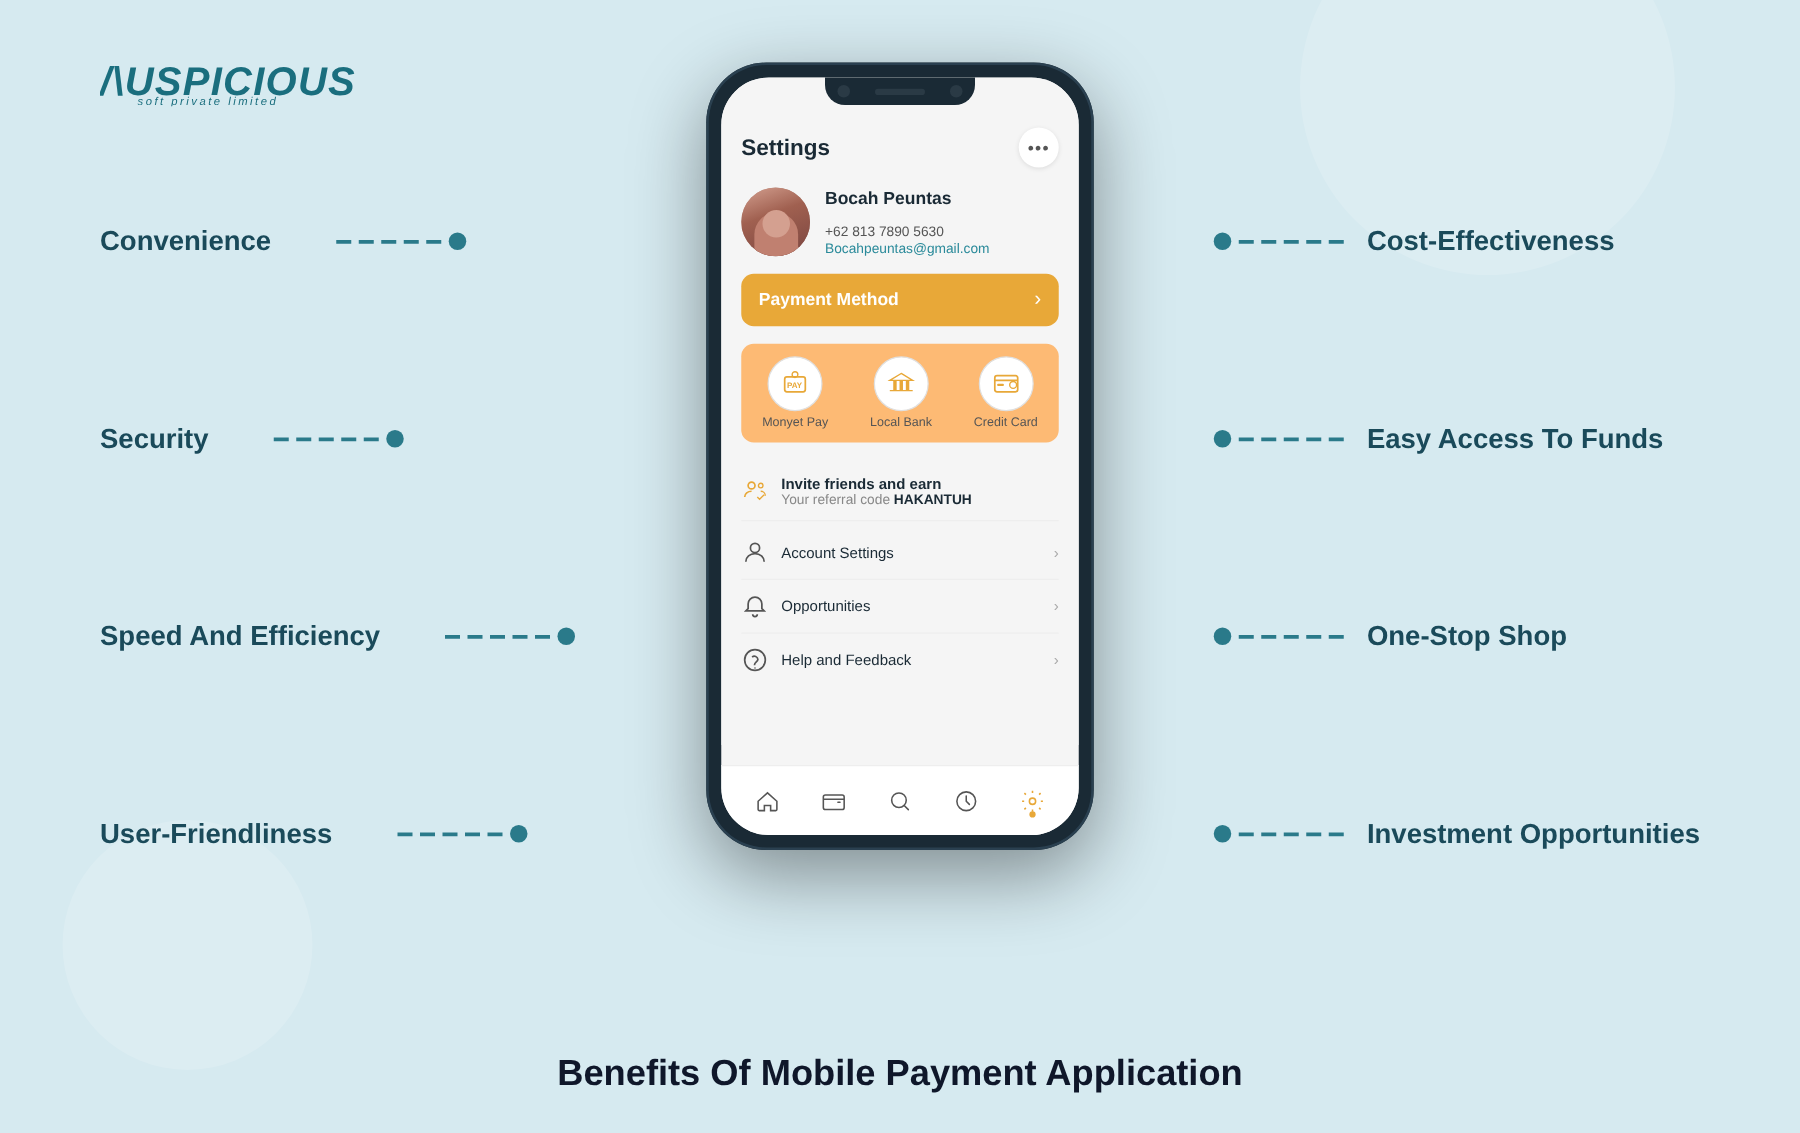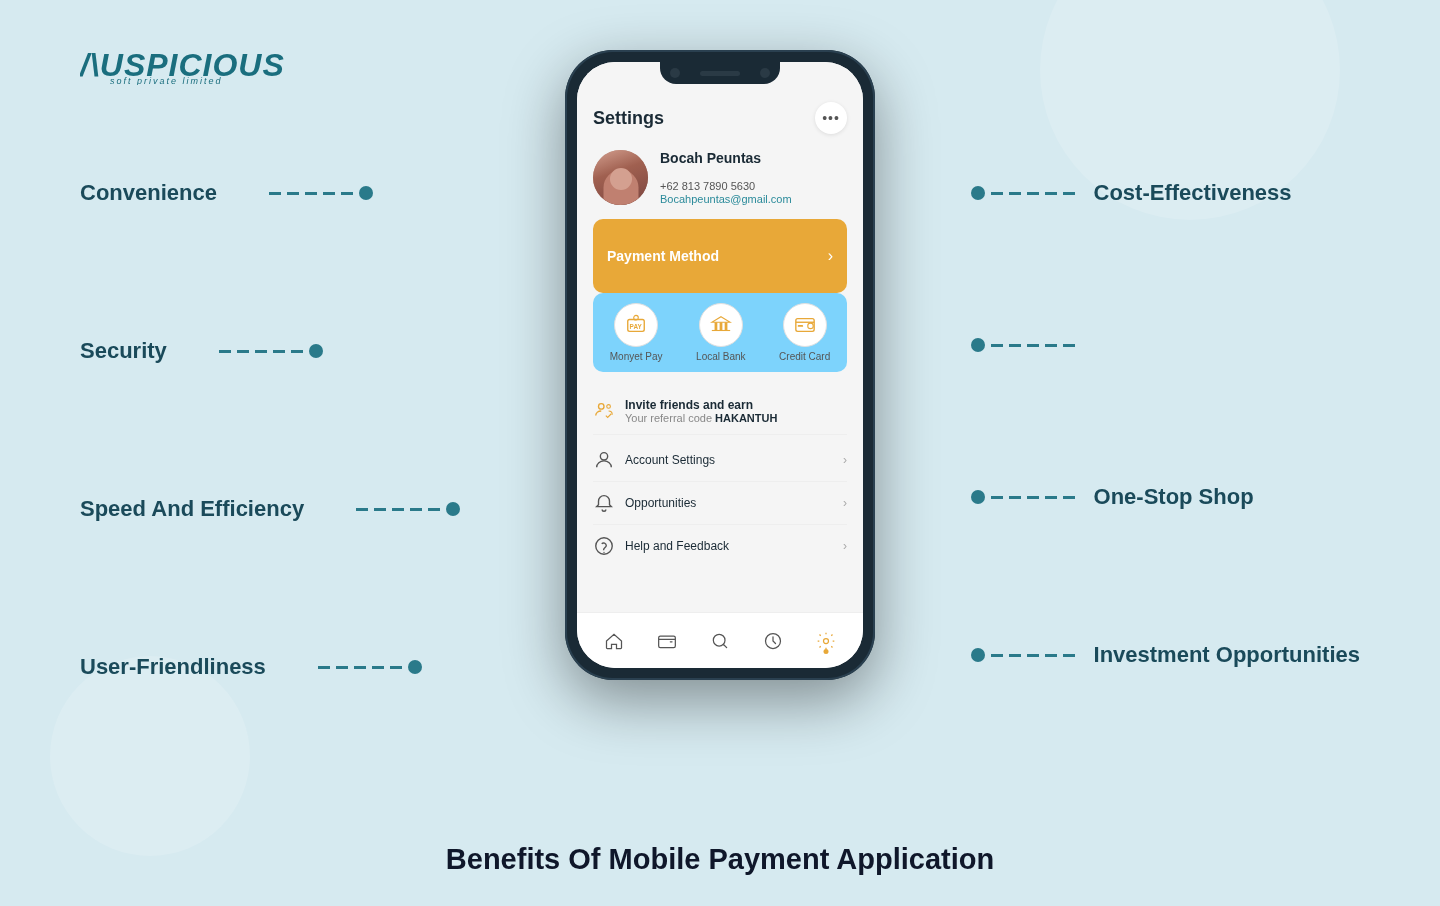--- a/index.html
+++ b/index.html
@@ -247,40 +247,40 @@
 
     .profile-info { display: flex; flex-direction: column; }
     .profile-name { font-size: 14px; font-weight: 700; color: #1a2a35; }
     .profile-phone { font-size: 11px; color: #555; margin-top: 14px; }
     .profile-email { font-size: 11px; color: #2a8a9a; margin-top: 1px; }
 
     
     .payment-banner {
       background: #e8a838;
       border-radius: 10px;
-      padding: 28px 14px;
+      padding: 12px 14px;
       display: flex;
       justify-content: space-between;
-      align-items: center;
+      margin-bottom: 14px;
       cursor: pointer;
     }
     .payment-banner-text {
       font-size: 14px;
       font-weight: 600;
       color: #fff;
     }
     .arrow-right { font-size: 16px; color: #fff; }
 
     
     .payment-icons-row {
       display: flex;
       justify-content: space-around;
       margin-bottom: 16px;
       padding: 10px 0;
-      background: #7dd3fc;
+      background: #fdba74;
       border-radius: 10px;
     }
     .payment-icon-item {
       display: flex;
       flex-direction: column;
       align-items: center;
       gap: 4px;
     }
     .payment-icon-circle {
       width: 44px; height: 44px;
@@ -460,20 +460,21 @@
   </div>
   <div class="right-label-row">
     <div class="dashed-line-right">
       <div class="dot-start"></div>
       <div class="dash"></div>
       <div class="dash"></div>
       <div class="dash"></div>
       <div class="dash"></div>
       <div class="dash"></div>
     </div>
+    <span class="label-text">Easy Access To Funds</span>
   </div>
   <div class="right-label-row">
     <div class="dashed-line-right">
       <div class="dot-start"></div>
       <div class="dash"></div>
       <div class="dash"></div>
       <div class="dash"></div>
       <div class="dash"></div>
       <div class="dash"></div>
     </div>

